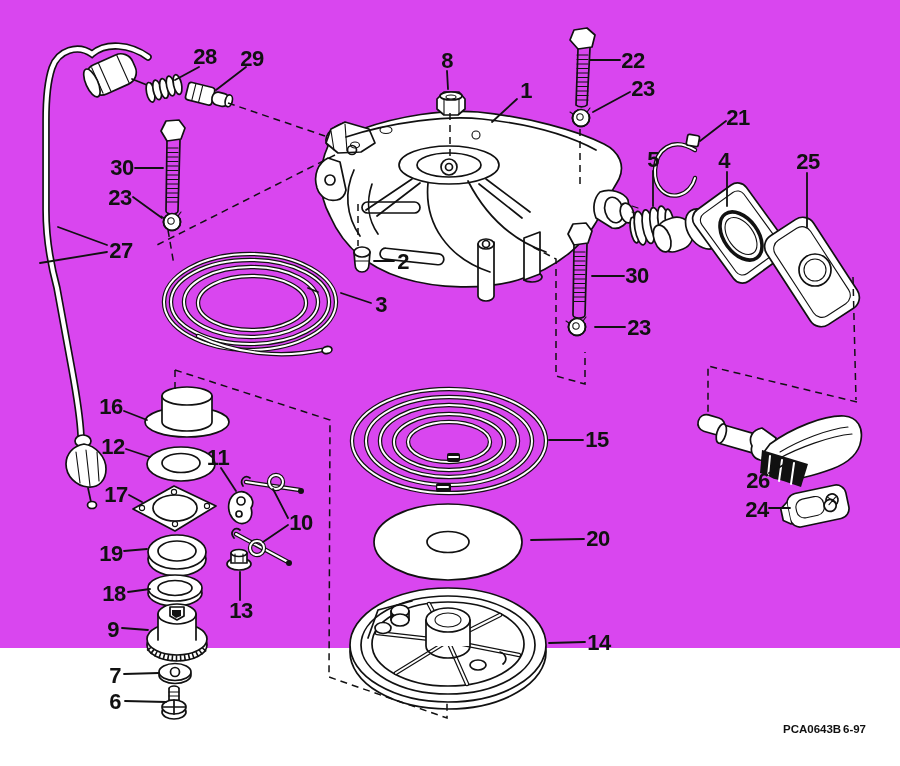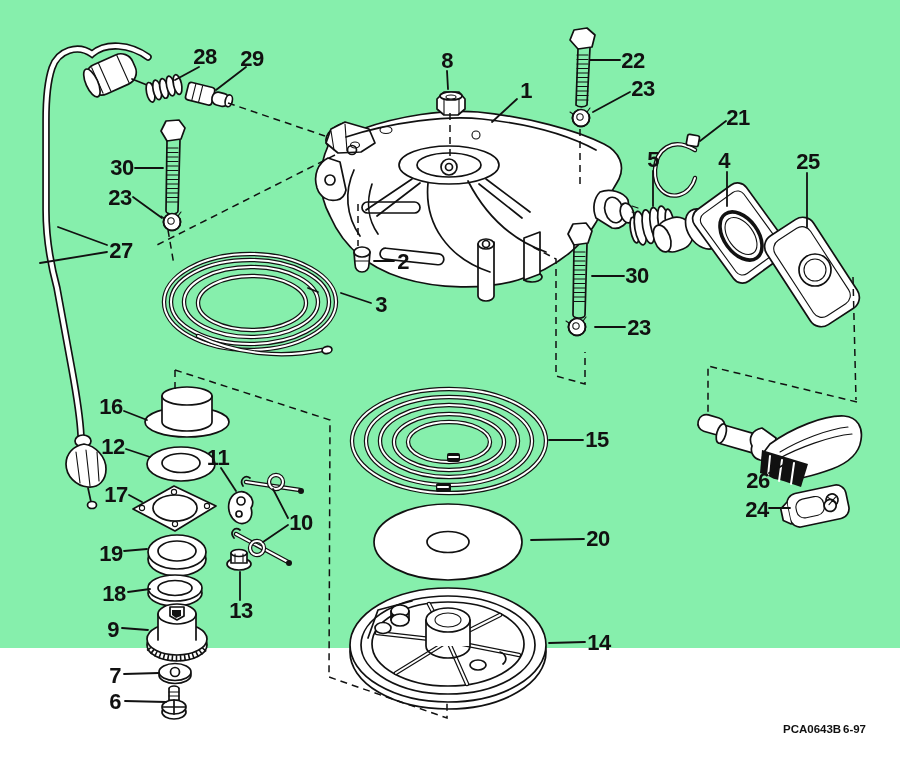--- a/index.html
+++ b/index.html
@@ -1,17 +1,17 @@
 <!DOCTYPE html>
 <html><head>
 <meta charset="utf-8">
 <style>
   html,body{margin:0;padding:0;background:#fff;}
   body{width:900px;height:766px;overflow:hidden;}
-  .wrap{position:relative;width:900px;height:648px;background:#86efac;}
+  .wrap{position:relative;width:900px;height:648px;background:#d946ef;}
   svg{display:block;}
   .lbl{font-family:"Liberation Sans",sans-serif;font-size:22px;font-weight:700;fill:#111;letter-spacing:-0.5px;}
   .ftr{font-family:"Liberation Sans",sans-serif;font-size:11.5px;font-weight:700;fill:#111;}
   .ln{fill:none;stroke:#111;stroke-width:1.7;stroke-linecap:round;stroke-linejoin:round;}
   .th{stroke-width:1.1;}
   .fw{fill:#fff;stroke:#111;stroke-width:1.7;stroke-linecap:round;stroke-linejoin:round;}
   .bk4{fill:none;stroke:#111;stroke-width:4.4;stroke-linecap:round;}
   .wh2{fill:none;stroke:#fff;stroke-width:2;stroke-linecap:round;}
   .bk7{fill:none;stroke:#111;stroke-width:7.5;stroke-linecap:round;}
   .wh4{fill:none;stroke:#fff;stroke-width:4.2;stroke-linecap:round;}

